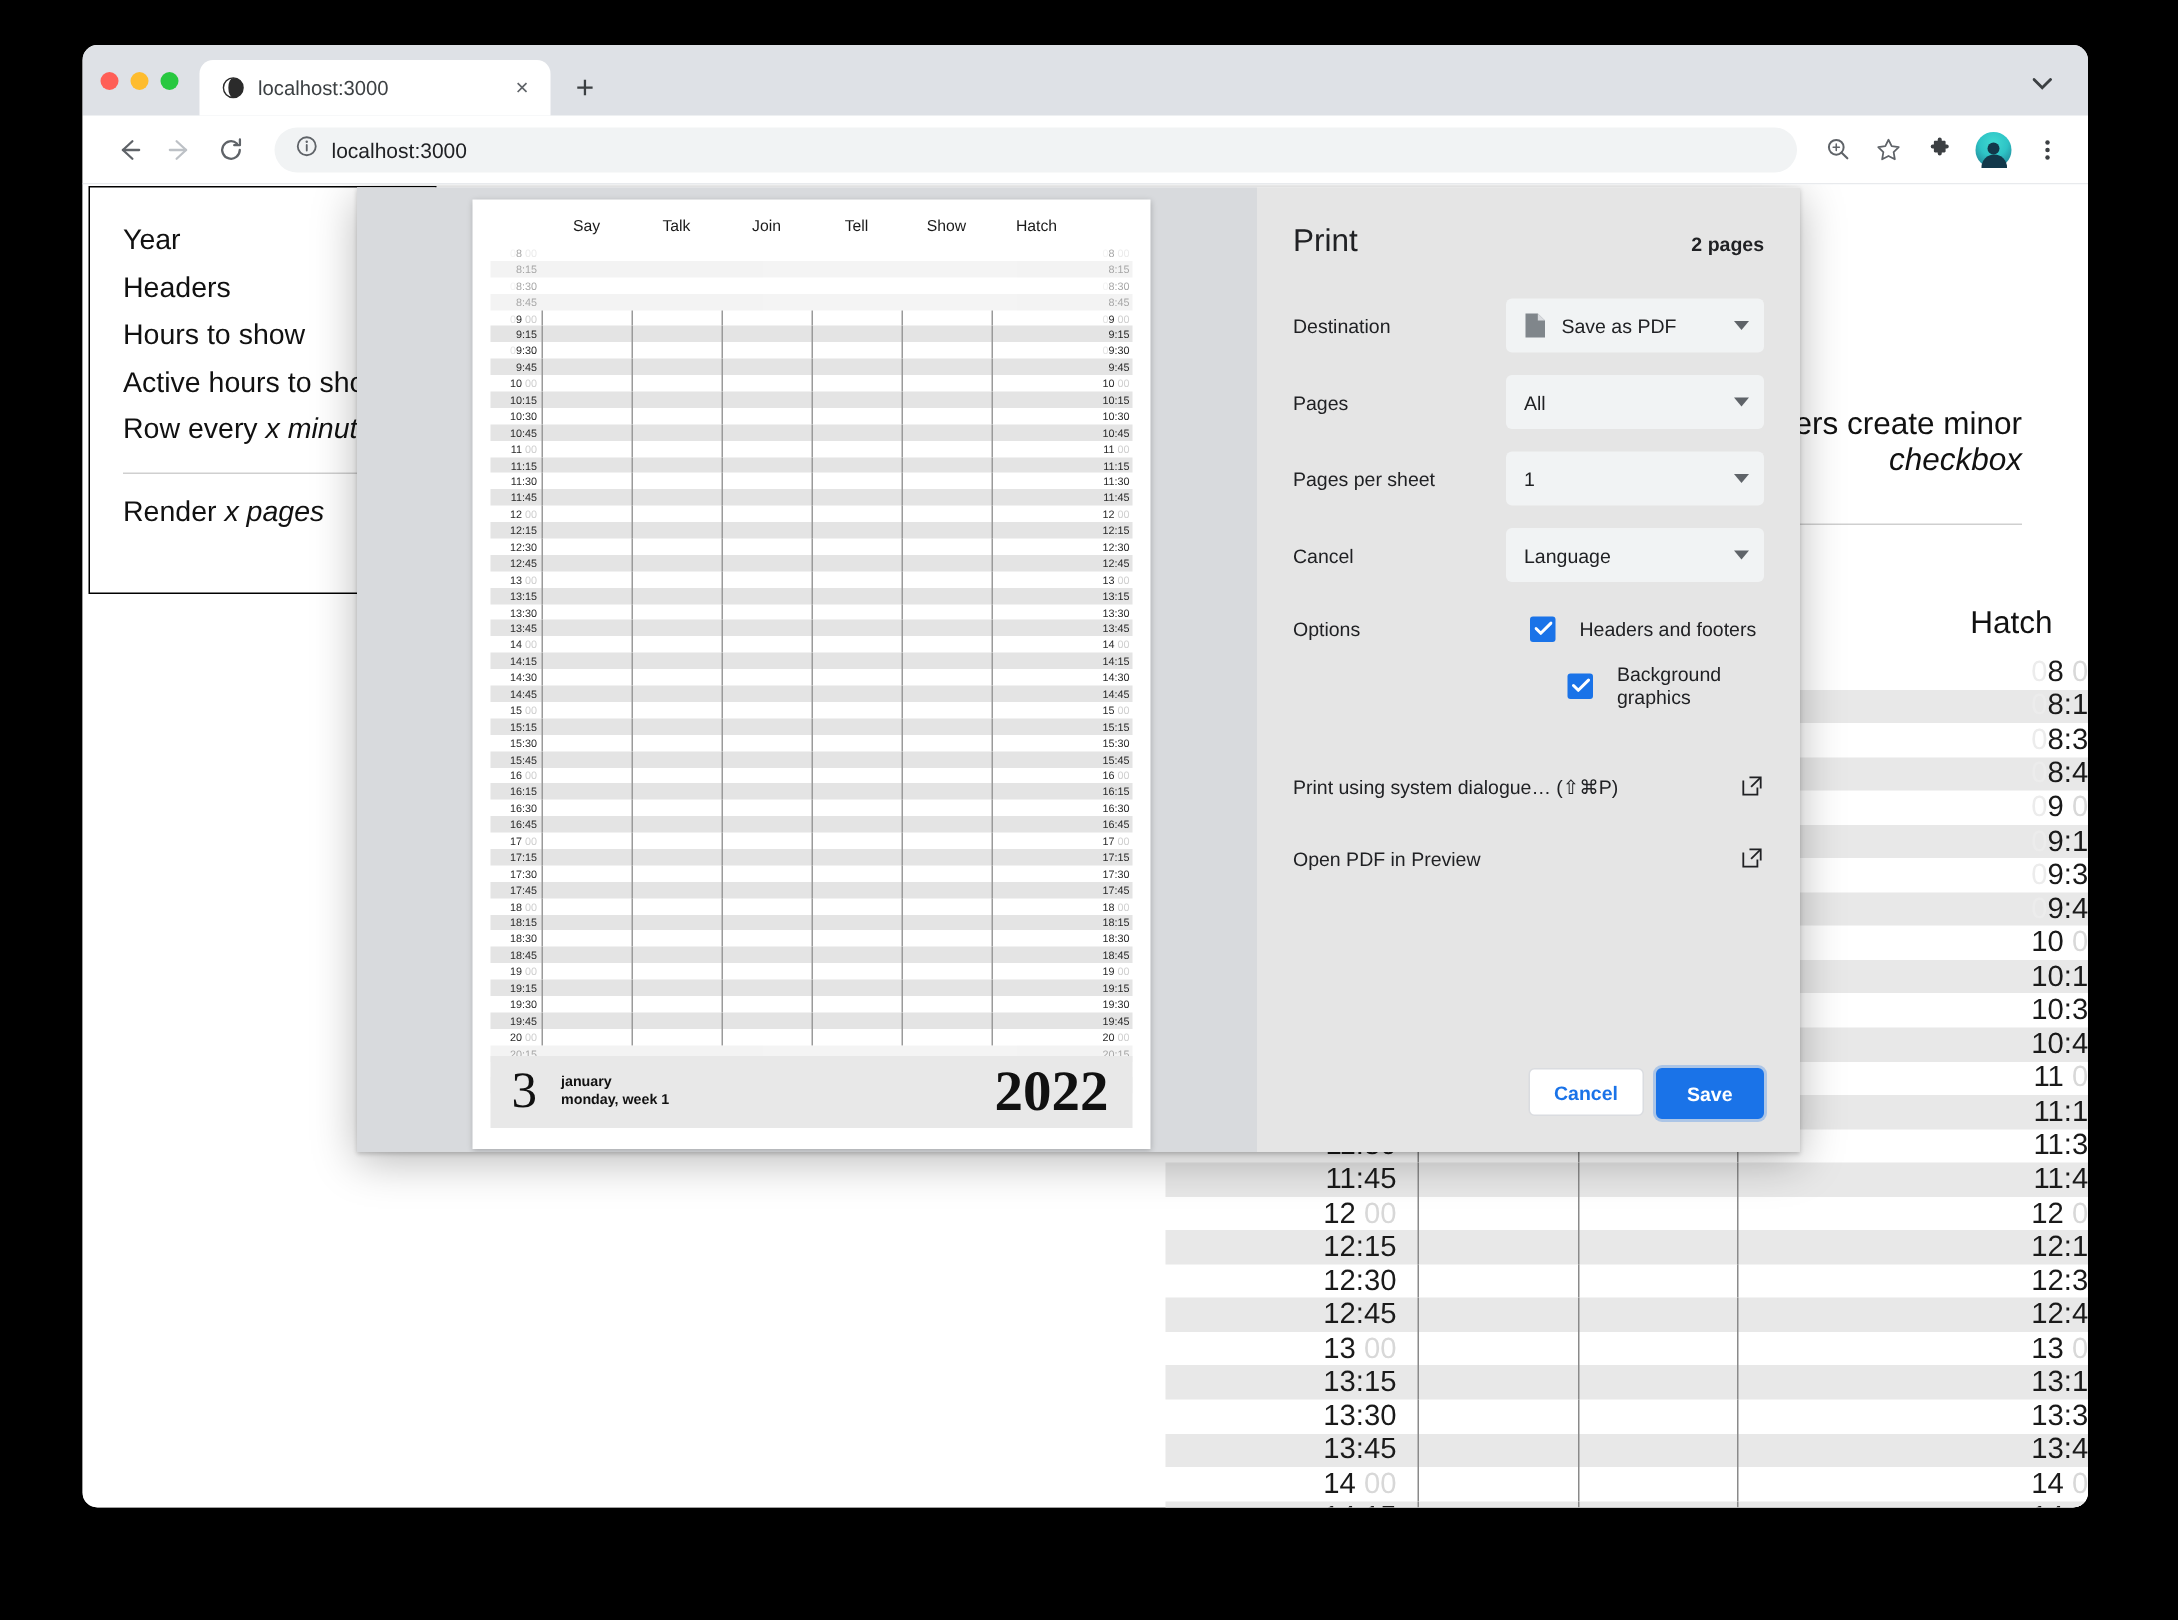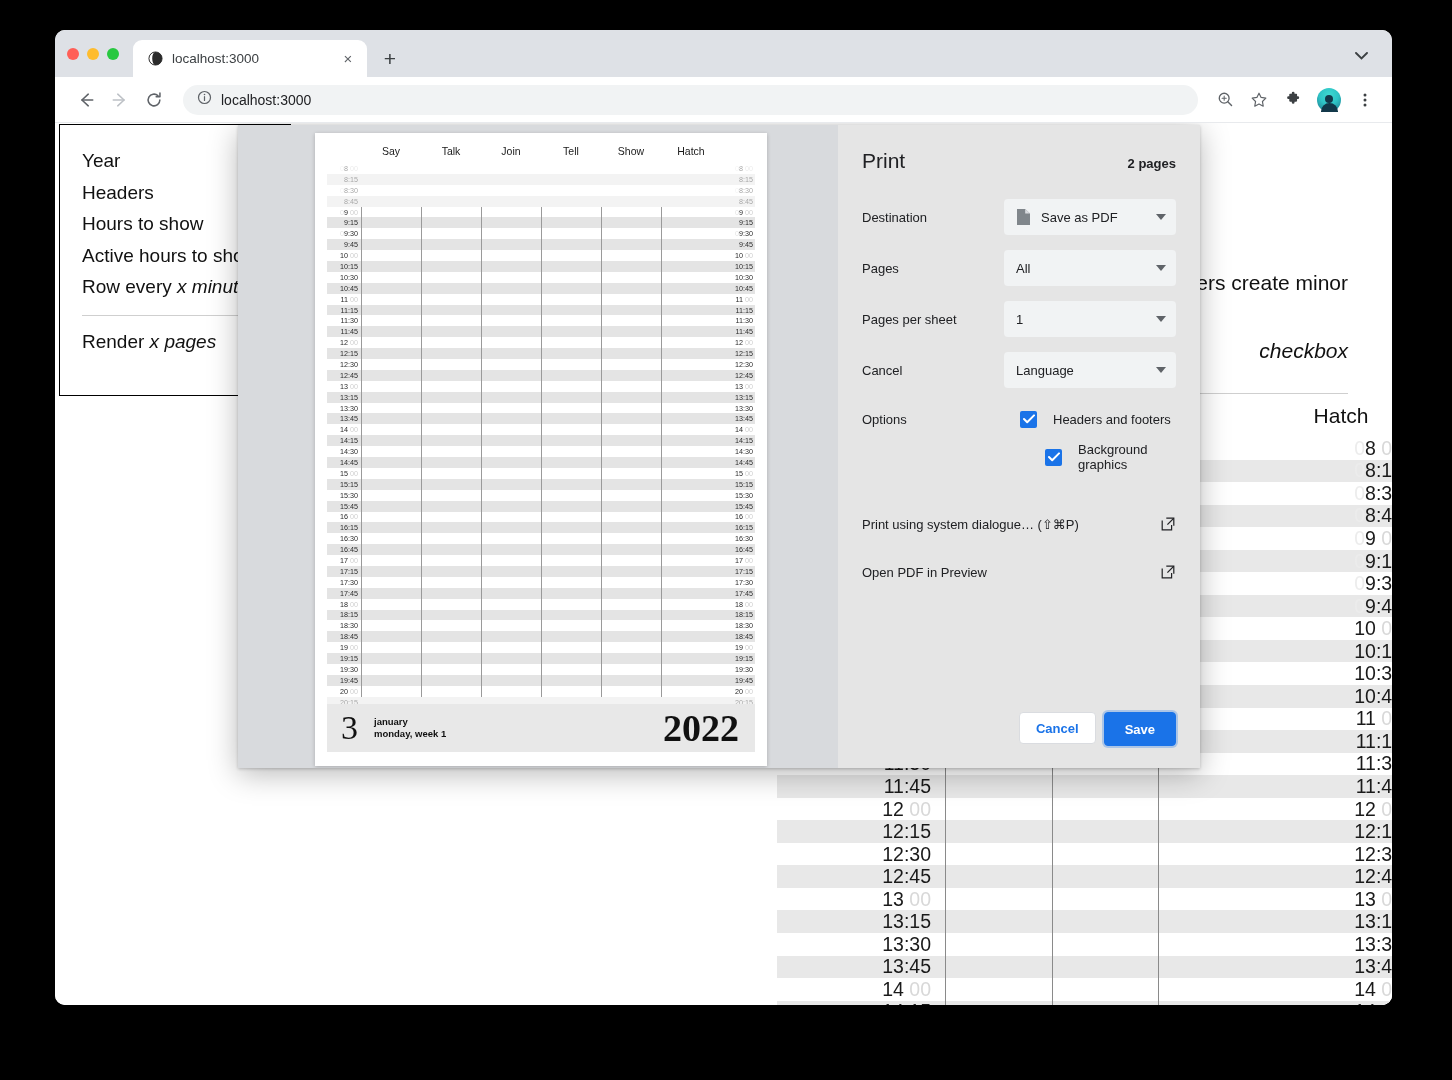--- a/index.html
+++ b/index.html
@@ -151,21 +151,20 @@
     text-align: right;
   }
   #page-text-line1 {
     font-size: 21px; color: #111;
     margin-top: 148px;
     white-space: nowrap;
   }
   #page-text-line2 {
     font-size: 21px; color: #111;
     font-style: italic;
-    margin-top: 44px;
     white-space: nowrap;
   }
   #page-text-divider {
     height: 1px; background: #cfcfcf;
     margin-top: 30px; margin-left: -60px;
   }
 
   
   #page-calendar {
     position: absolute;

